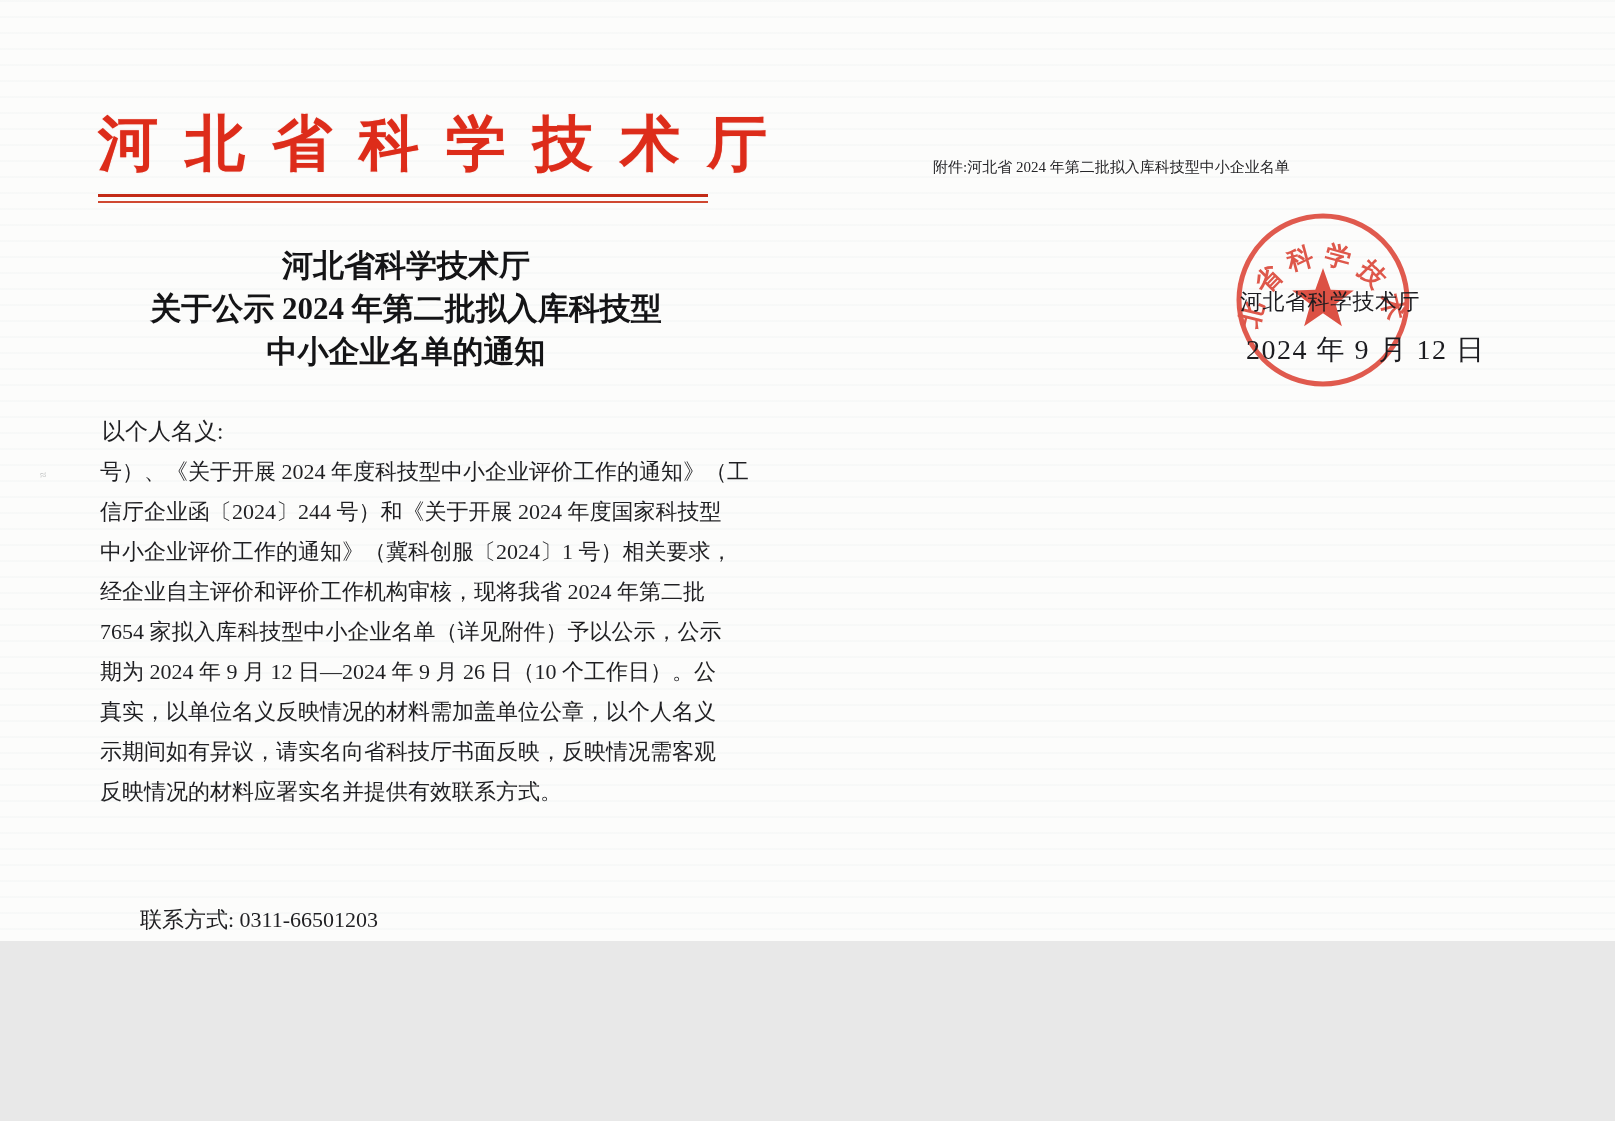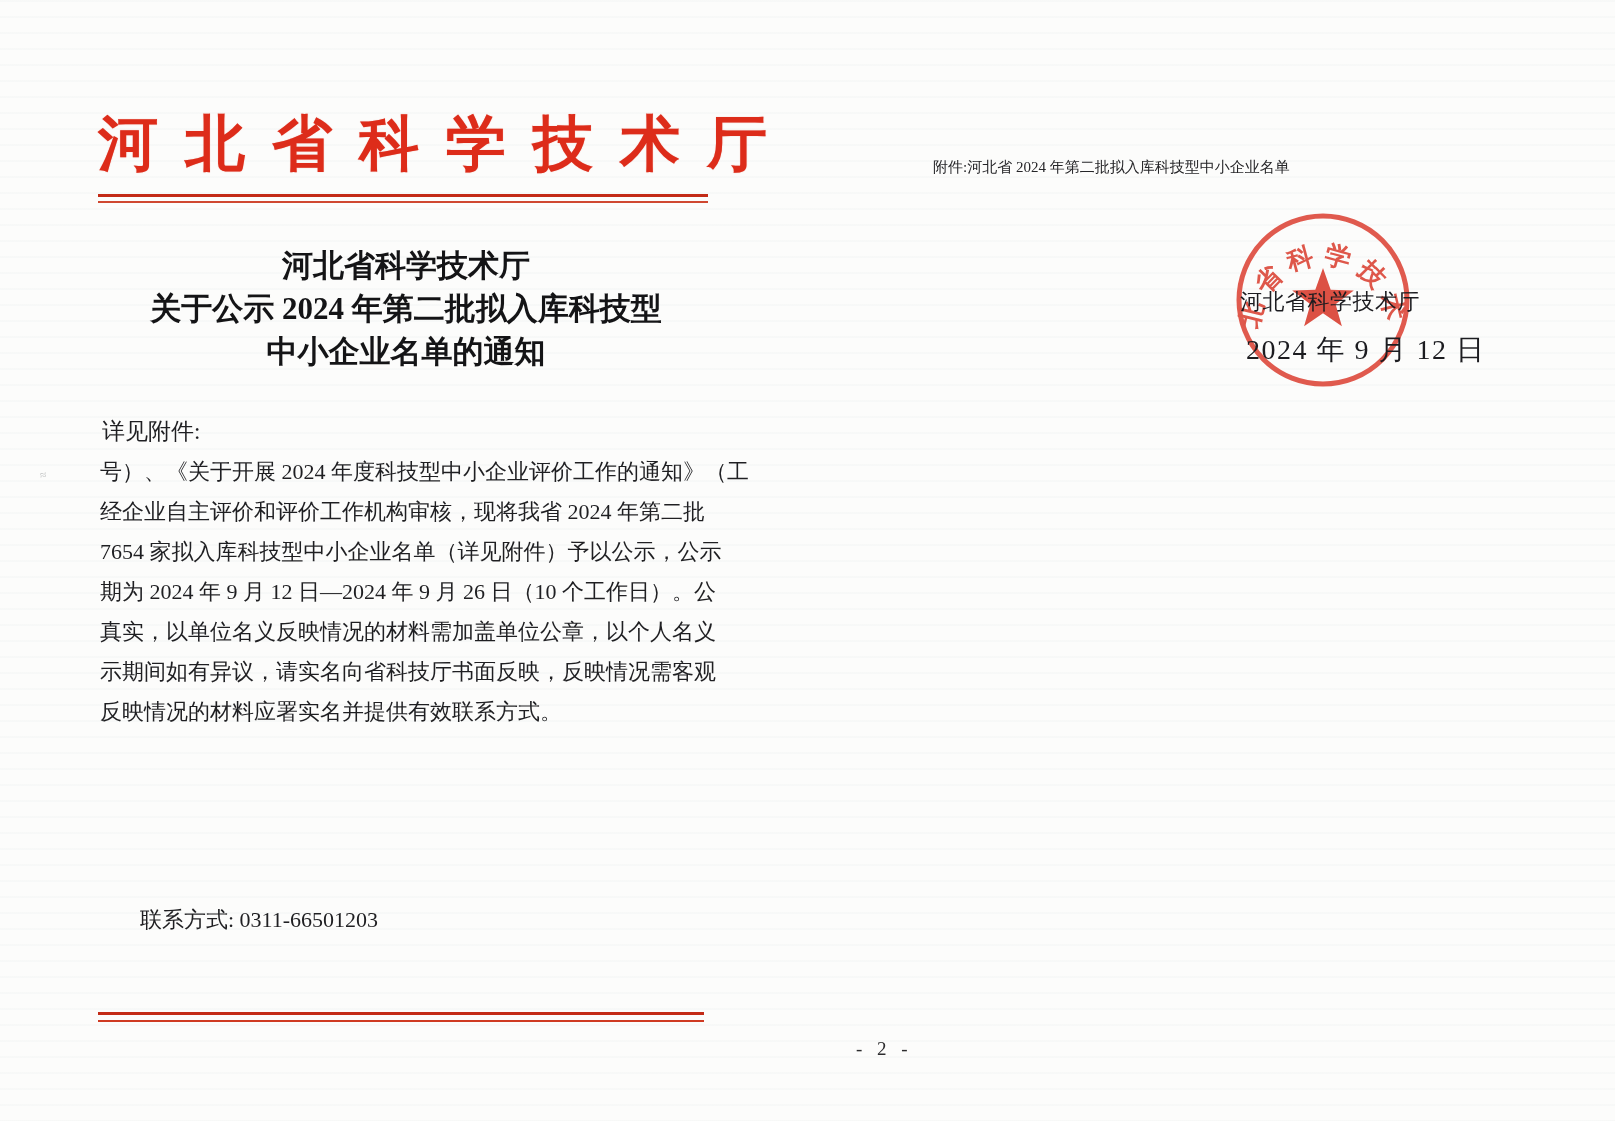--- a/index.html
+++ b/index.html
@@ -2,21 +2,21 @@
 <html><head>
 <meta charset="utf-8">
 <style>
   html,body{margin:0;padding:0;}
   body{
     font-family:"Liberation Serif","DejaVu Serif",serif;
     background:#e8e8e8;
   }
   #scan{
     position:relative;
-    width:1615px;height:1121px;
+    width:1615px;height:941px;
     margin:0 auto;
     background:
       repeating-linear-gradient(180deg, rgba(235,239,239,.28) 0 2px, rgba(255,255,255,0) 2px 16px),
       #fcfcfb;
     overflow:hidden;
   }
   .abs{position:absolute;}
 
   
   .letterhead{
@@ -97,24 +97,26 @@
 
   <div class="abs rule rule-top-1"></div>
   <div class="abs rule-top-2 abs"></div>
 
   <div class="abs doc-title">
     <div>河北省科学技术厅</div>
     <div>关于公示 2024 年第二批拟入库科技型</div>
     <div>中小企业名单的通知</div>
   </div>
 
-  <div class="abs salutation">详见附件:</div>
+  <div class="abs salutation">以个人名义:</div>
 
   <div class="abs body-block">
     <div class="bline">号）、《关于开展 2024 年度科技型中小企业评价工作的通知》（工</div>
+    <div class="bline">信厅企业函〔2024〕244 号）和《关于开展 2024 年度国家科技型</div>
+    <div class="bline">中小企业评价工作的通知》（冀科创服〔2024〕1 号）相关要求，</div>
     <div class="bline">经企业自主评价和评价工作机构审核，现将我省 2024 年第二批</div>
     <div class="bline">7654 家拟入库科技型中小企业名单（详见附件）予以公示，公示</div>
     <div class="bline">期为 2024 年 9 月 12 日—2024 年 9 月 26 日（10 个工作日）。公</div>
     <div class="bline">真实，以单位名义反映情况的材料需加盖单位公章，以个人名义</div>
     <div class="bline">示期间如有异议，请实名向省科技厅书面反映，反映情况需客观</div>
     <div class="bline">反映情况的材料应署实名并提供有效联系方式。</div>
   </div>
 
   <div class="abs contact-block">
     <div class="cline">联系方式: 0311-66501203</div>

